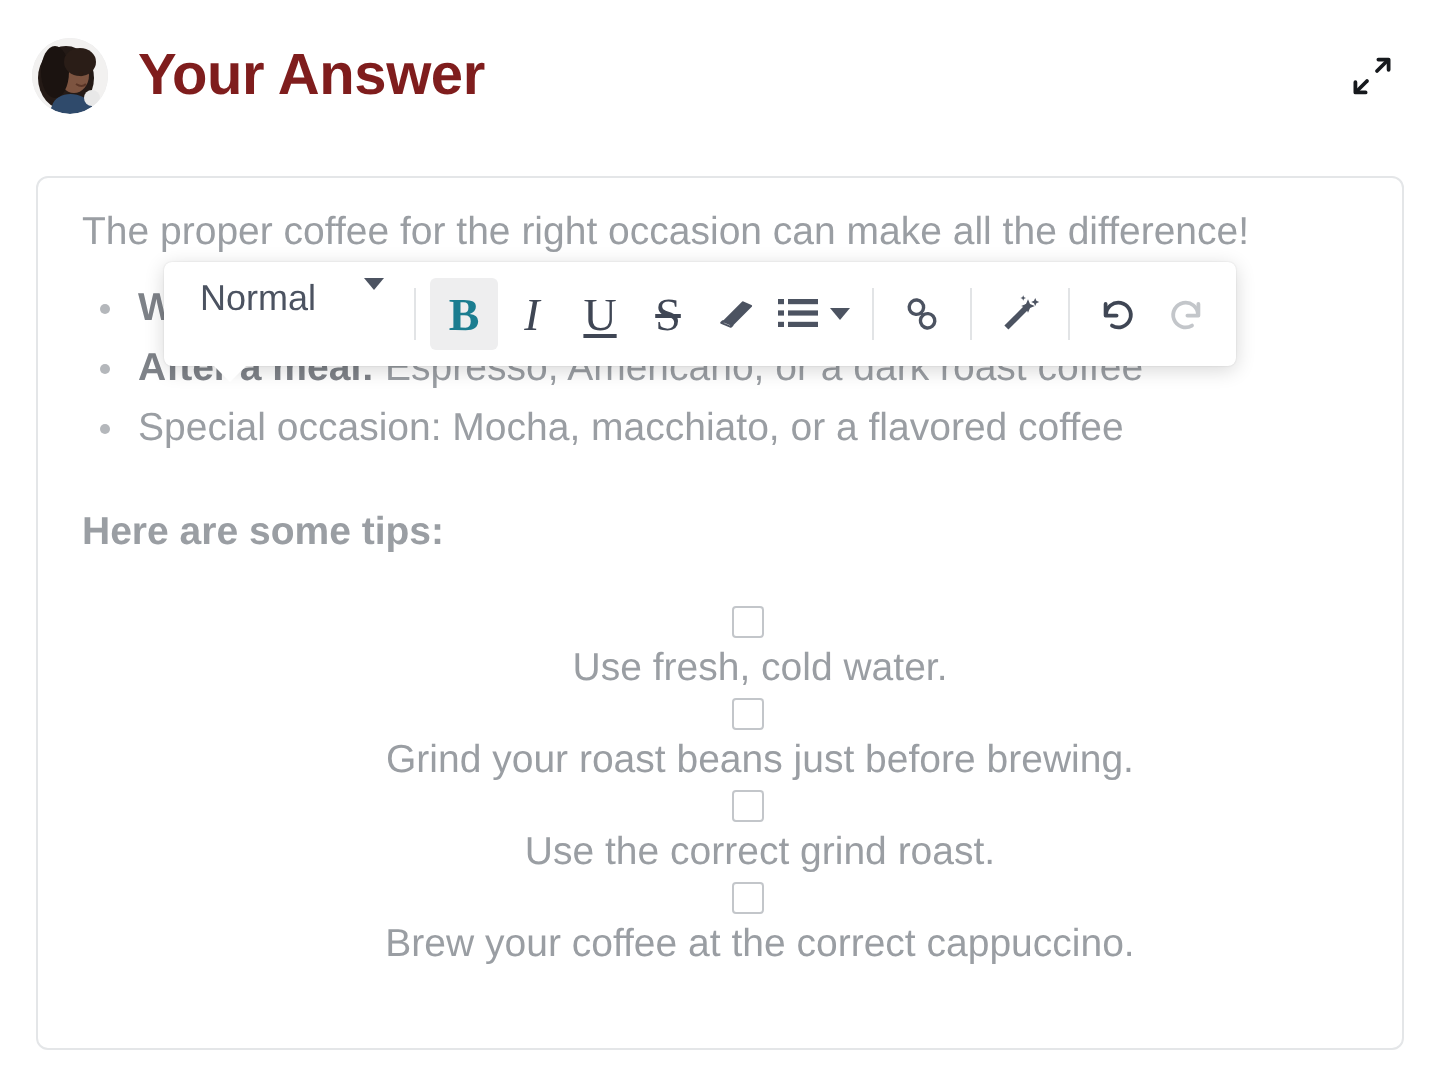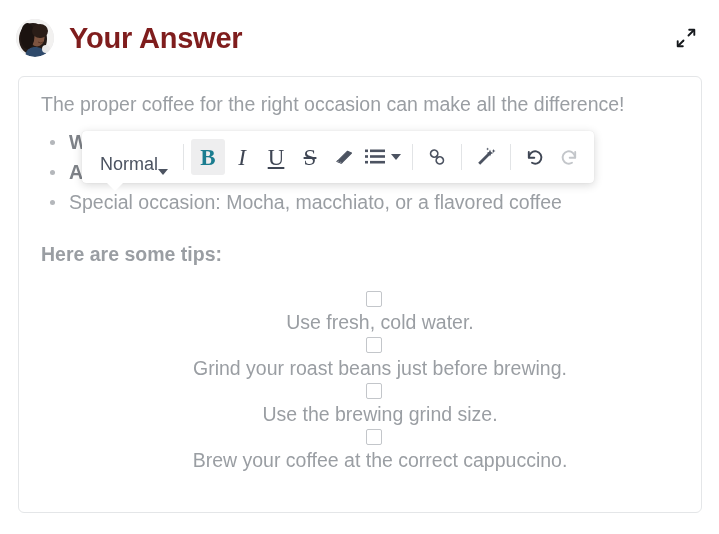--- a/index.html
+++ b/index.html
@@ -57,21 +57,21 @@
     justify-content: center;
     cursor: pointer;
     flex: 0 0 30px;
   }
   .expand-btn svg { display: block; }
 
   
   .editor-box {
     position: absolute;
     left: 18px;
-    top: 76px;
+    top: 88px;
     width: 684px;
     height: 437px;
     box-sizing: border-box;
     border: 1px solid #e4e6e8;
     border-radius: 6px;
     background: #ffffff;
     overflow: hidden;
   }
   .editor-content {
     padding: 12px 22px 10px 22px;
@@ -187,22 +187,22 @@
     height: 26px;
     background: #e2e4e6;
     margin: 0 7px;
     flex: 0 0 1px;
   }
   .tb-style {
     font-size: 18px;
     color: #4c5361;
     padding: 0 8px 0 10px;
     display: flex;
-    align-items: flex-end;
-    gap: 0;
+    align-items: flex-start;
+    gap: 24px;
     height: 36px;
     cursor: pointer;
     white-space: nowrap;
   }
   .caret-down {
     width: 0; height: 0;
     border-left: 5.5px solid transparent;
     border-right: 5.5px solid transparent;
     border-top: 6.5px solid #4c5361;
   }
@@ -287,21 +287,21 @@
       <li>
         <span class="chk"></span>
         <span>Use fresh, cold water.</span>
       </li>
       <li>
         <span class="chk"></span>
         <span>Grind your roast beans just before brewing.</span>
       </li>
       <li>
         <span class="chk"></span>
-        <span>Use the brewing grind size.</span>
+        <span>Use the correct grind roast.</span>
       </li>
       <li>
         <span class="chk"></span>
         <span>Brew your coffee at the correct cappuccino.</span>
       </li>
     </ul>
 
   </div>
 </div>
 

